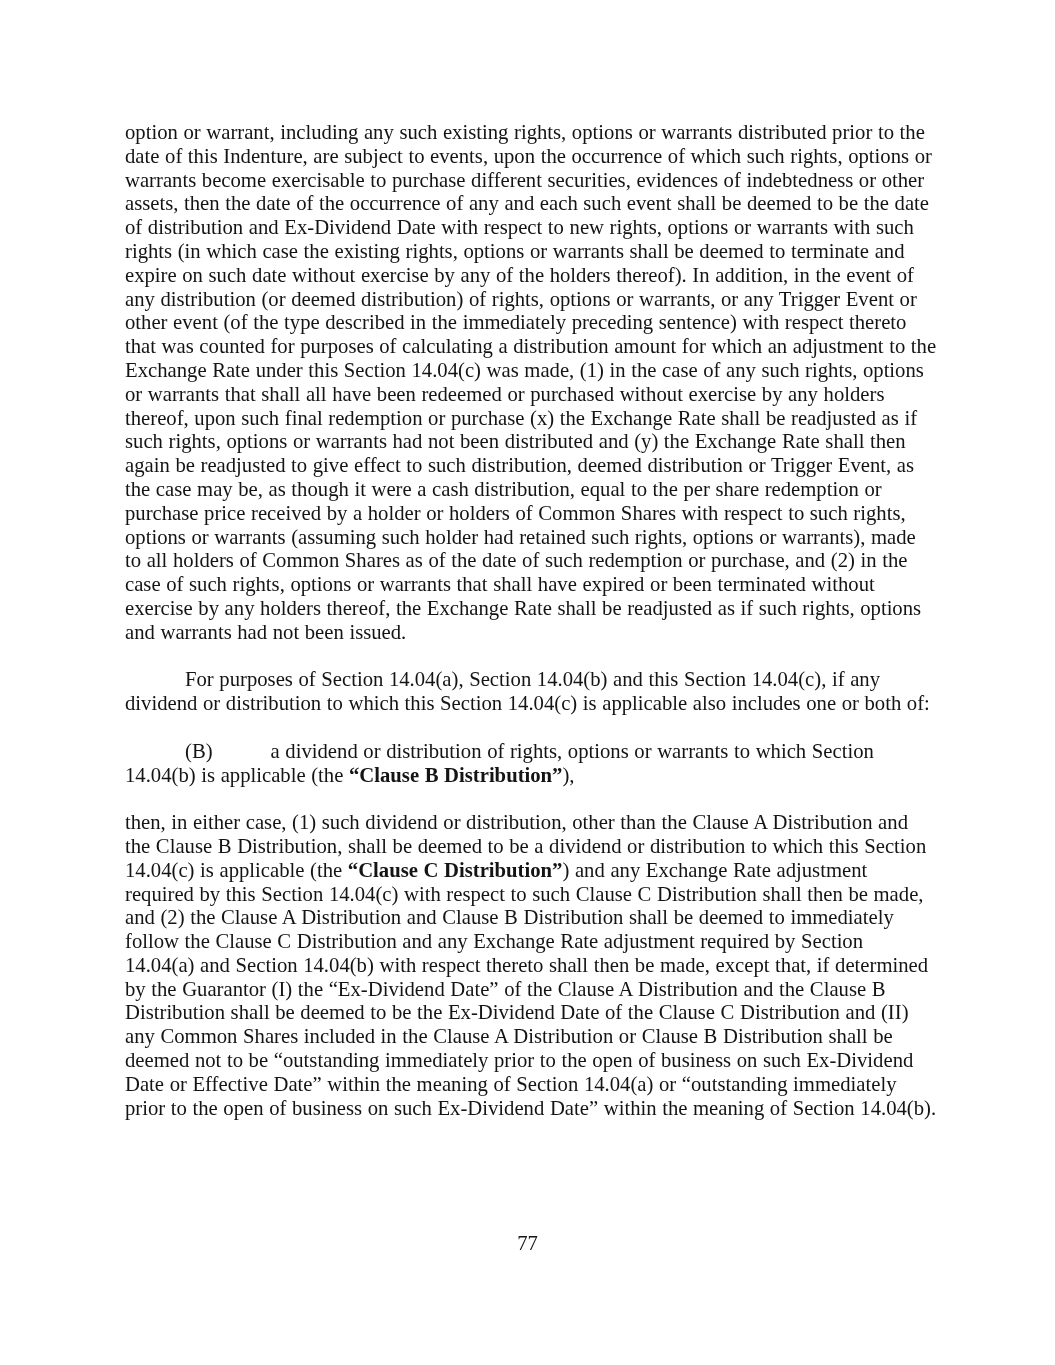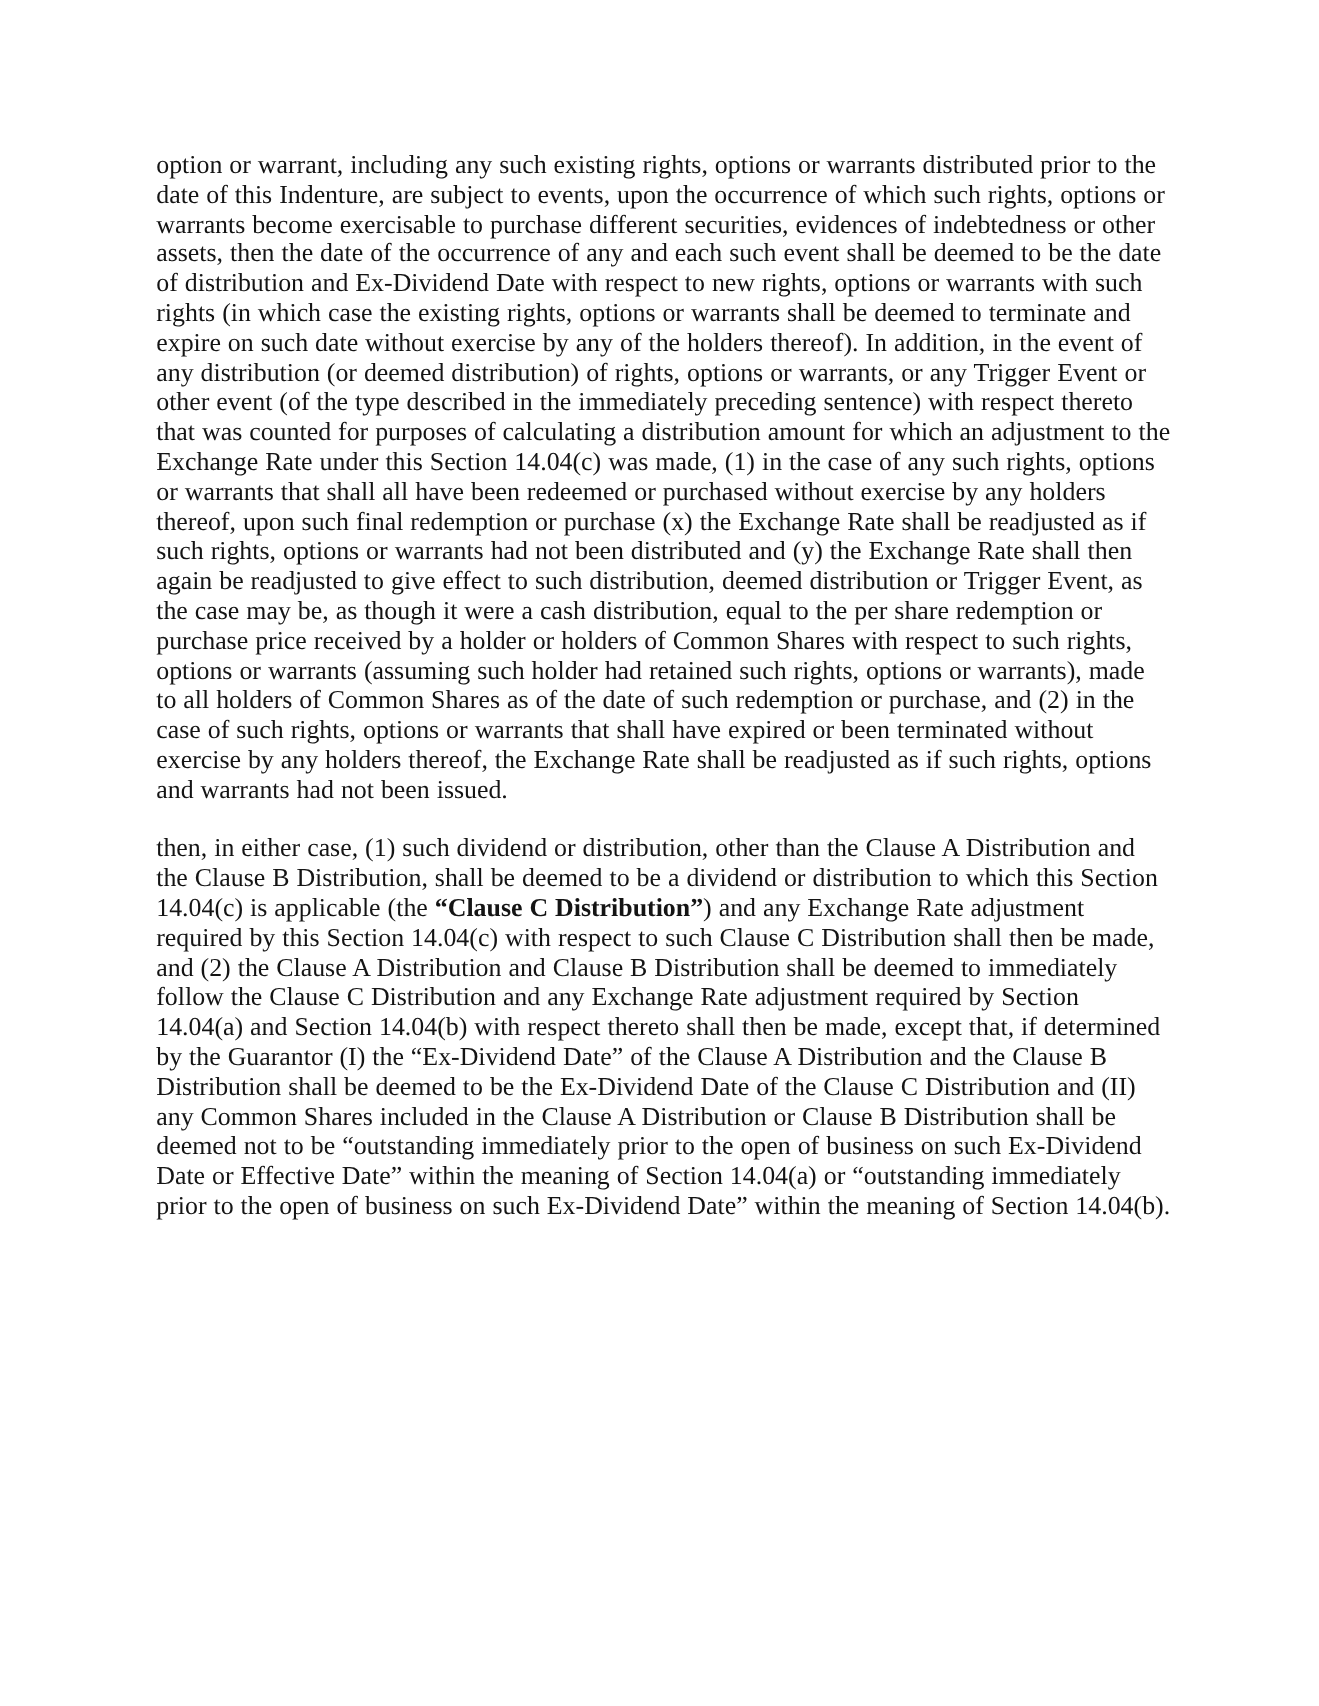--- a/index.html
+++ b/index.html
@@ -56,15 +56,18 @@
     font-size: 20.7px;
     line-height: 23.8px;
   }
 </style>
 </head>
 <body>
 
 <div class="doc-page">
   <div class="doc-body">
       <p class="para"><span>option or warrant, including any such existing rights, options or warrants distributed prior to the date of this Indenture, are subject to events, upon the occurrence of which such rights, options or warrants become exercisable to purchase different securities, evidences of indebtedness or other assets, then the date of the occurrence of any and each such event shall be deemed to be the date of distribution and Ex-Dividend Date with respect to new rights, options or warrants with such rights (in which case the existing rights, options or warrants shall be deemed to terminate and expire on such date without exercise by any of the holders thereof).  In addition, in the event of any distribution (or deemed distribution) of rights, options or warrants, or any Trigger Event or other event (of the type described in the immediately preceding sentence) with respect thereto that was counted for purposes of calculating a distribution amount for which an adjustment to the Exchange Rate under this Section 14.04(c) was made, (1) in the case of any such rights, options or warrants that shall all have been redeemed or purchased without exercise by any holders thereof, upon such final redemption or purchase (x) the Exchange Rate shall be readjusted as if such rights, options or warrants had not been distributed and (y) the Exchange Rate shall then again be readjusted to give effect to such distribution, deemed distribution or Trigger Event, as the case may be, as though it were a cash distribution, equal to the per share redemption or purchase price received by a holder or holders of Common Shares with respect to such rights, options or warrants (assuming such holder had retained such rights, options or warrants), made to all holders of Common Shares as of the date of such redemption or purchase, and (2) in the case of such rights, options or warrants that shall have expired or been terminated without exercise by any holders thereof, the Exchange Rate shall be readjusted as if such rights, options and warrants had not been issued.</span></p>
+      <p class="para indent"><span>For purposes of Section 14.04(a), Section 14.04(b) and this Section 14.04(c), if any dividend or distribution to which this Section 14.04(c) is applicable also includes one or both of:</span></p>
+      <p class="para indent"><span>(B)</span><span class="tab"></span><span>a dividend or distribution of rights, options or warrants to which Section 14.04(b) is applicable (the </span><span class="bold">“Clause B Distribution”</span><span>),</span></p>
       <p class="para"><span>then, in either case, (1) such dividend or distribution, other than the Clause A Distribution and the Clause B Distribution, shall be deemed to be a dividend or distribution to which this Section 14.04(c) is applicable (the </span><span class="bold">“Clause C Distribution”</span><span>) and any Exchange Rate adjustment required by this Section 14.04(c) with respect to such Clause C Distribution shall then be made, and (2) the Clause A Distribution and Clause B Distribution shall be deemed to immediately follow the Clause C Distribution and any Exchange Rate adjustment required by Section 14.04(a) and Section 14.04(b) with respect thereto shall then be made, except that, if determined by the Guarantor (I) the “Ex-Dividend Date” of the Clause A Distribution and the Clause B Distribution shall be deemed to be the Ex-Dividend Date of the Clause C Distribution and (II) any Common Shares included in the Clause A Distribution or Clause B Distribution shall be deemed not to be “outstanding immediately prior to the open of business on such Ex-Dividend Date or Effective Date” within the meaning of Section 14.04(a) or “outstanding immediately prior to the open of business on such Ex-Dividend Date” within the meaning of Section 14.04(b).</span></p>
     </div>
+  <div class="page-number">77</div>
 </div>
 
 </body></html>

